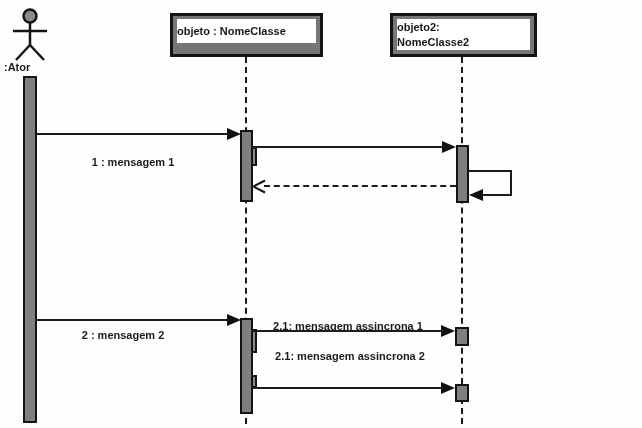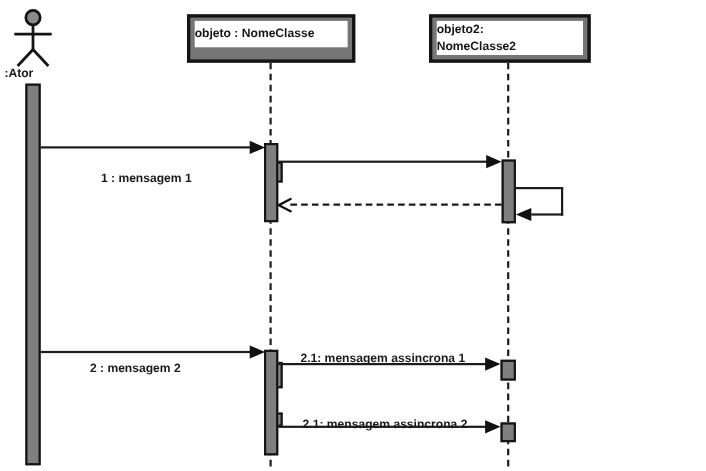--- a/index.html
+++ b/index.html
@@ -103,17 +103,17 @@
   </svg>
 
   <div class="msglabel" style="left:123px;top:297px;margin-top:32px;">2 : mensagem 2</div>
   <div class="msgline" style="left:37px;top:319px;width:191px;"></div>
   <div class="arrow-right" style="left:227px;top:314px;"></div>
 
   <div class="msglabel" style="left:348px;top:320px;">2.1: mensagem assincrona 1</div>
   <div class="msgline" style="left:253px;top:330px;width:189px;"></div>
   <div class="arrow-right" style="left:441px;top:325px;"></div>
 
-  <div class="msglabel" style="left:350px;top:380px;">2.1: mensagem assincrona 2</div>
+  <div class="msglabel" style="left:350px;top:350px;">2.1: mensagem assincrona 2</div>
   <div class="msgline" style="left:253px;top:387px;width:189px;"></div>
   <div class="arrow-right" style="left:441px;top:382px;"></div>
 
 </div>
 
 </body></html>

